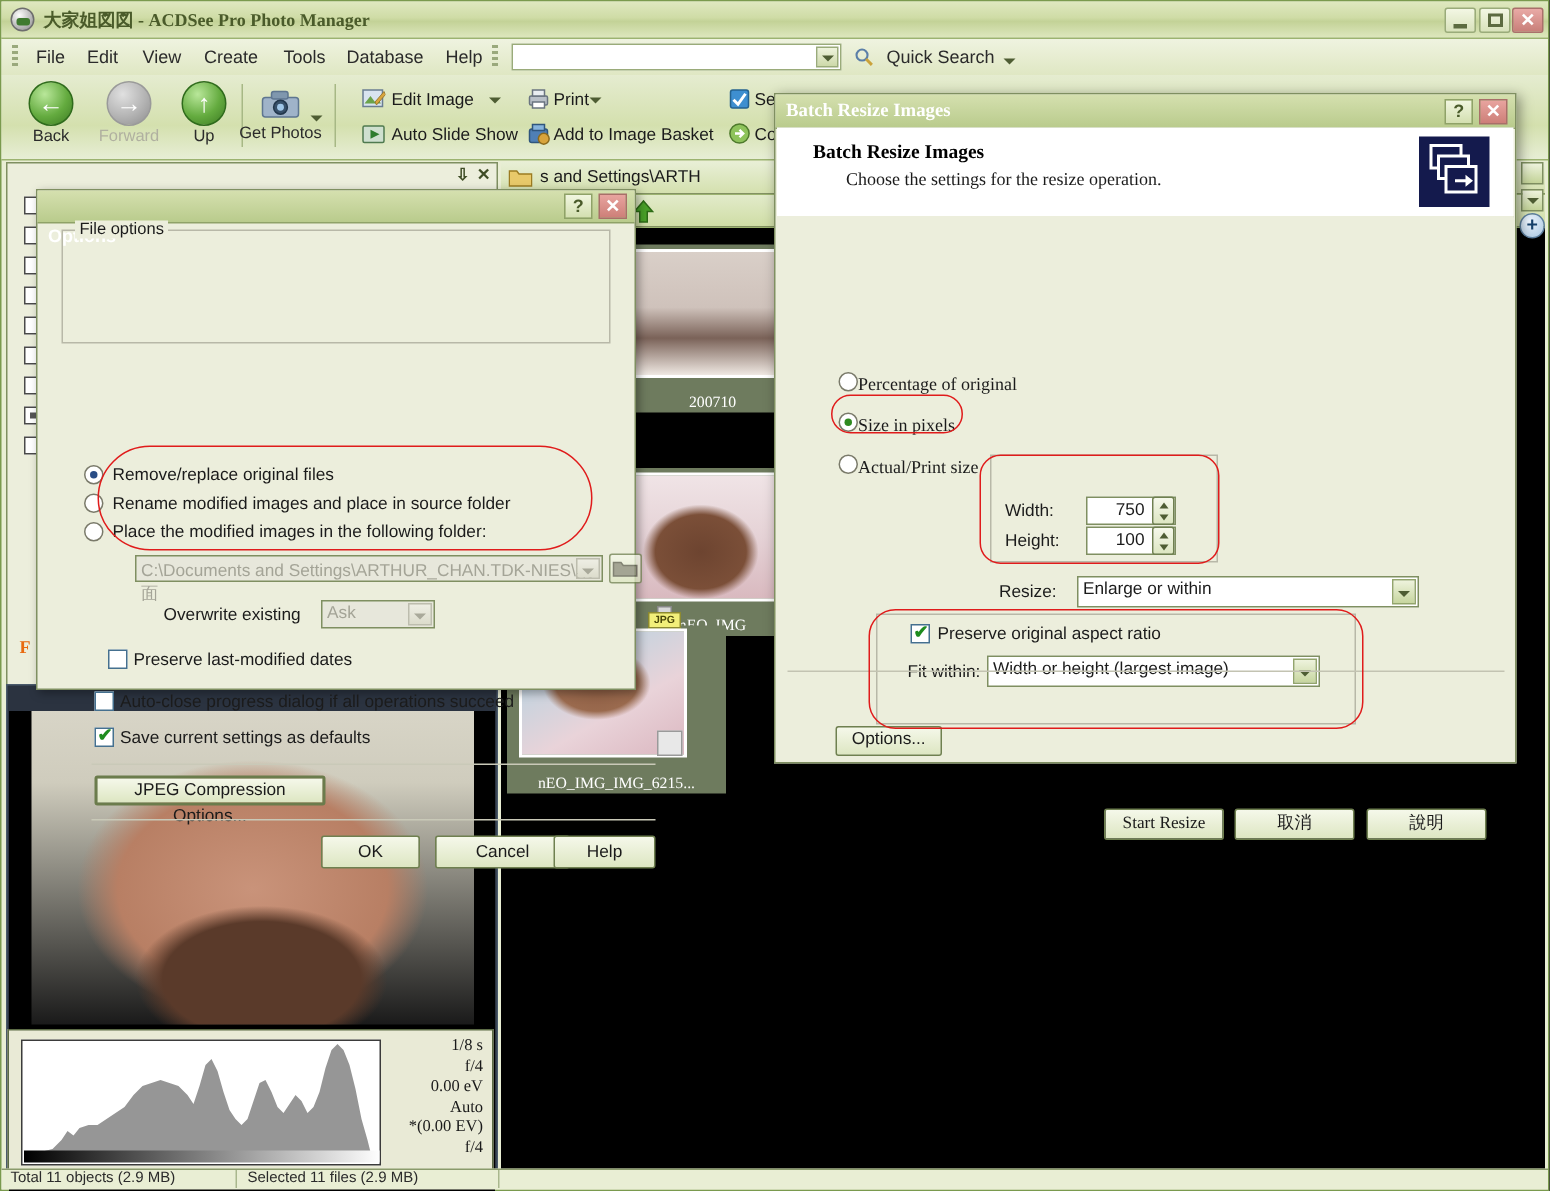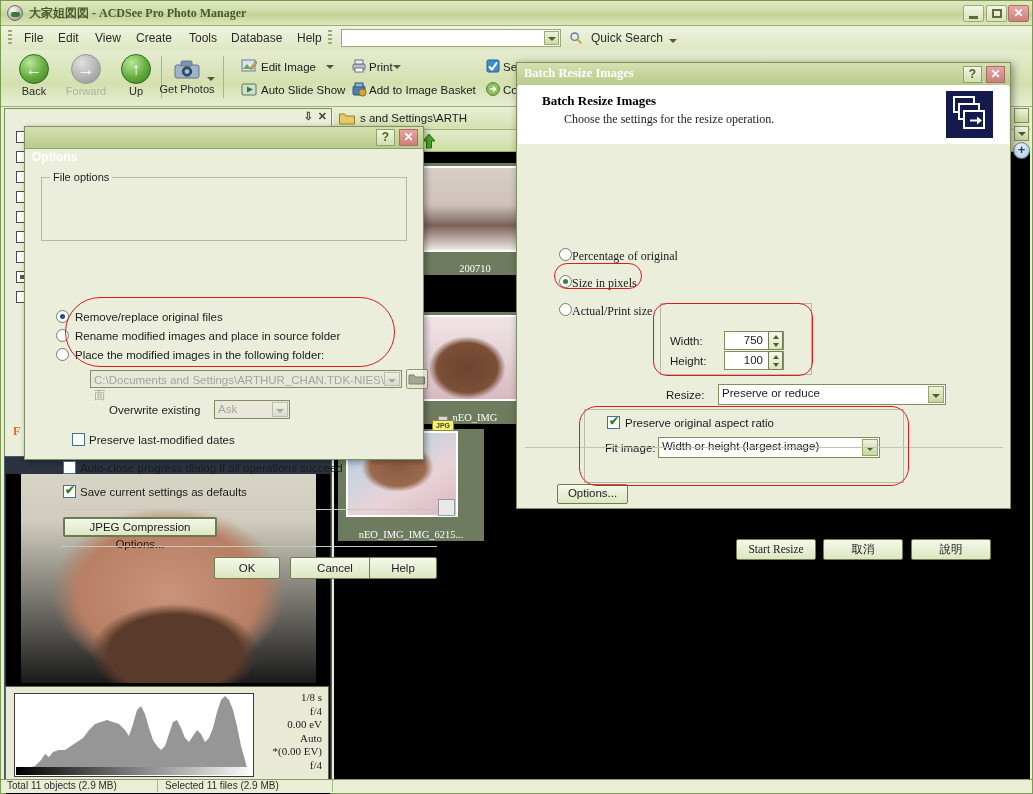--- a/index.html
+++ b/index.html
@@ -375,21 +375,21 @@
       <div class="pic" style="left:4px;top:2px;width:48px;height:88px;background:linear-gradient(to bottom,#b9bcb0 0%,#9aa08f 45%,#8a7c63 100%)"></div>
       <div class="mark" style="left:32px;top:74px"></div>
       <div class="cap">pg</div>
     </div>
 
     <div class="thumb" style="left:76px;top:204px;width:130px;height:112px">
       <div class="pic" style="left:9px;top:3px;width:114px;height:86px;background:radial-gradient(ellipse 55px 45px at 42% 62%,#6d4430 0%,#7b4f38 55%,rgba(123,79,56,0) 70%),linear-gradient(to bottom,#f0e4e6 0%,#e5d2d6 50%,#d9b9bf 100%)"></div>
       <div class="cap">nEO_IMG</div>
     </div>
 
-    <div class="thumb" style="left:4px;top:321px;width:146px;height:112px">
+    <div class="thumb" style="left:4px;top:309px;width:146px;height:112px">
       <div class="tagclip" style="left:100px;top:-13px"></div>
       <div class="jpgtag" style="left:94px">JPG</div>
       <div class="pic" style="left:8px;top:2px;width:112px;height:86px;background:radial-gradient(ellipse 50px 34px at 46% 42%,#8b5c42 0%,#9a6a4e 55%,rgba(154,106,78,0) 72%),linear-gradient(150deg,#9fb6cf 0%,#c7d3de 30%,#e9d3d9 62%,#dbb7c0 100%)"></div>
       <div class="mark" style="left:100px;top:70px"></div>
       <div class="cap">nEO_IMG_IMG_6215...</div>
     </div>
   </div>
 
   <div id="rscroll">
     <div class="scrbtn" style="top:0px"></div>
@@ -405,21 +405,21 @@
   </div>
 </div>
 
 <div id="dlg-options">
   <div id="opt-titlebar">
     <div id="opt-title">Options</div>
     <div id="opt-help-btn">?</div>
     <div id="opt-close-btn">✕</div>
   </div>
 
-  <div class="group" style="left:16px;top:50px;width:366px;height:64px">
+  <div class="group" style="left:16px;top:26px;width:366px;height:76px">
     <span class="group-title">File options</span>
   </div>
   <div class="radio on" style="left:31px;top:183px"></div>
   <div class="lbl" style="left:50px;top:184px">Remove/replace original files</div>
   <div class="radio" style="left:31px;top:202px"></div>
   <div class="lbl" style="left:50px;top:203px">Rename modified images and place in source folder</div>
   <div class="radio" style="left:31px;top:221px"></div>
   <div class="lbl" style="left:50px;top:222px">Place the modified images in the following folder:</div>
 
   <div class="txtbox disabled" style="left:65px;top:243px;width:312px;height:18px">
@@ -506,30 +506,30 @@
     <div class="txtbox" style="left:206px;top:207px;width:60px;height:19px;text-align:right;padding-right:20px">
       <span>100</span>
     </div>
     <div class="btn" style="left:250px;top:207px;width:15px;height:19px;padding:0">
       <span style="position:absolute;left:4px;top:3px;width:0;height:0;border-left:3.5px solid transparent;border-right:3.5px solid transparent;border-bottom:4px solid #4e5d33"></span>
       <span style="position:absolute;left:4px;top:11px;width:0;height:0;border-left:3.5px solid transparent;border-right:3.5px solid transparent;border-top:4px solid #4e5d33"></span>
     </div>
 
     <div class="lbl" style="left:148px;top:245px">Resize:</div>
     <div class="txtbox" style="left:200px;top:240px;width:228px;height:21px">
-      <span>Preserve or reduce</span>
+      <span>Enlarge or within</span>
       <div class="combo-arrow" style="right:1px">
         <span class="caret-dn" style="left:3px;top:7px"></span>
       </div>
     </div>
 
     <div class="group" style="left:66px;top:265px;width:320px;height:74px"></div>
     <div class="ck on" style="left:89px;top:272px"></div>
     <div class="lbl" style="left:107px;top:273px">Preserve original aspect ratio</div>
-    <div class="lbl" style="left:87px;top:298px">Fit image:</div>
+    <div class="lbl" style="left:87px;top:298px">Fit within:</div>
     <div class="txtbox" style="left:140px;top:293px;width:222px;height:21px">
       <span>Width or height (largest image)</span>
       <div class="combo-arrow" style="right:1px">
         <span class="caret-dn" style="left:3px;top:7px"></span>
       </div>
     </div>
 
     <div class="btn" style="left:39px;top:340px;width:71px;height:20px;line-height:17px">Options...</div>
 
     <div class="btn" style="left:218px;top:395px;width:80px;height:21px;line-height:18px;font-family:'Liberation Serif',serif">Start Resize</div>

